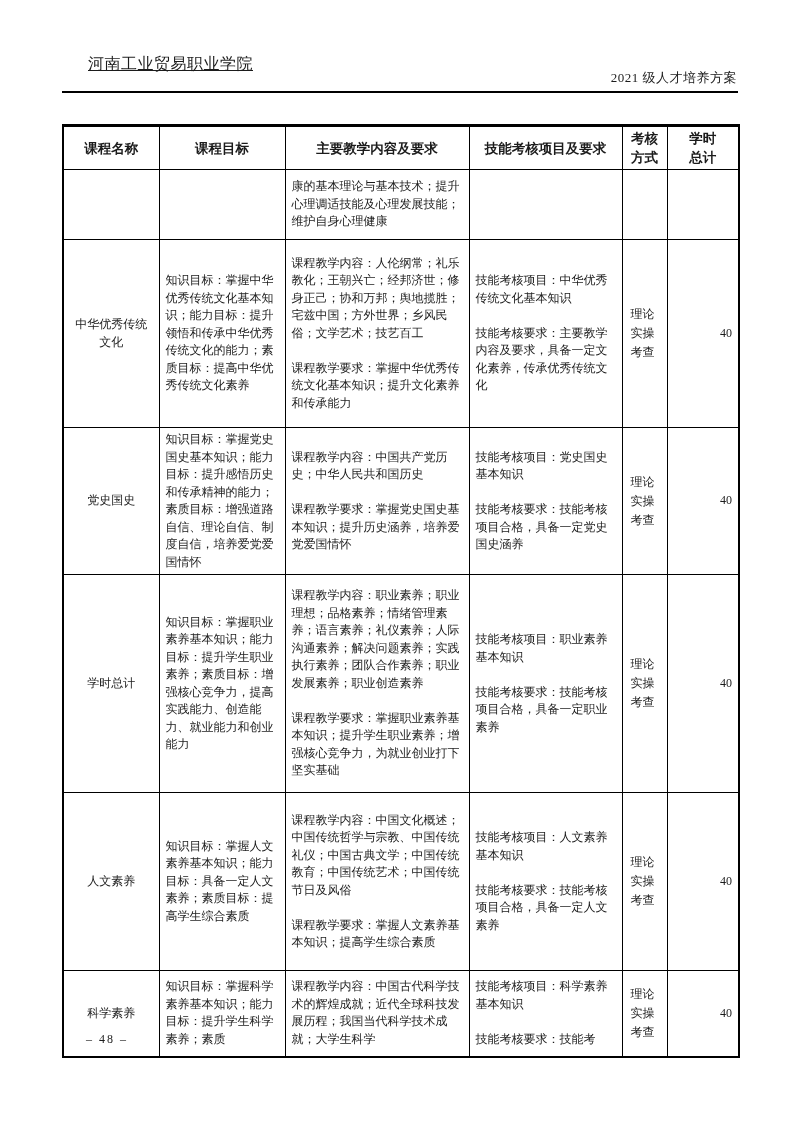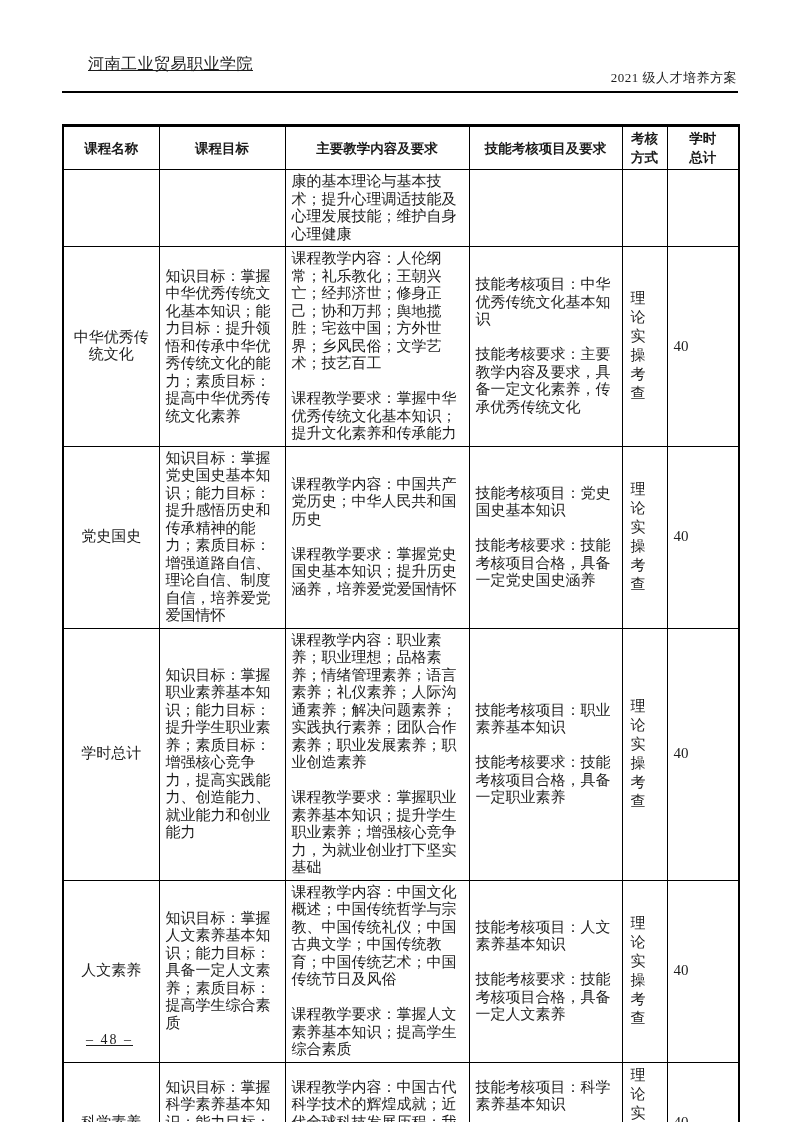--- a/index.html
+++ b/index.html
@@ -28,48 +28,48 @@
     position: absolute; left: 62px; top: 100px;
     width: 676px;
     border-collapse: collapse;
     table-layout: fixed;
     border: 2px solid #000;
     border-top-width: 3px;
     margin-top: 24px;
   }
   .course-table td {
     border: 1px solid #000;
-    font-size: 15px;
+    font-size: 12px;
     line-height: 17.5px;
     vertical-align: middle;
     padding: 3px 6px;
     overflow: hidden;
   }
   .course-table thead td {
     font-weight: bold;
     text-align: center;
     font-size: 13.5px;
     line-height: 19px;
     padding: 2px 1px;
     vertical-align: middle;
   }
   .narrow-head { width: 30px; margin: 0 auto; }
   .cell-name   { text-align: center; }
   .cell-method { padding: 3px 2px; }
   .cell-method .method-text {
     width: 28px; margin: 0 auto;
     line-height: 19px; text-align: left;
   }
-  .cell-hours  { text-align: left; }
+  .cell-hours  { text-align: right; }
   .para:empty  { display: none; }
   .para + .para { margin-top: 17.5px; }
   .valign-top  { vertical-align: top; }
   .page-footer {
     position: absolute; left: 86px; top: 1032px;
-    font-size: 14px; letter-spacing: 2px; text-decoration: underline;
+    font-size: 12px; letter-spacing: 2px;
   }
 </style>
 </head>
 <body>
 
 <span class="page-header-left">河南工业贸易职业学院</span>
 <span class="page-header-right">2021 级人才培养方案</span>
 <div class="header-rule"></div>
 
 <table class="course-table">

